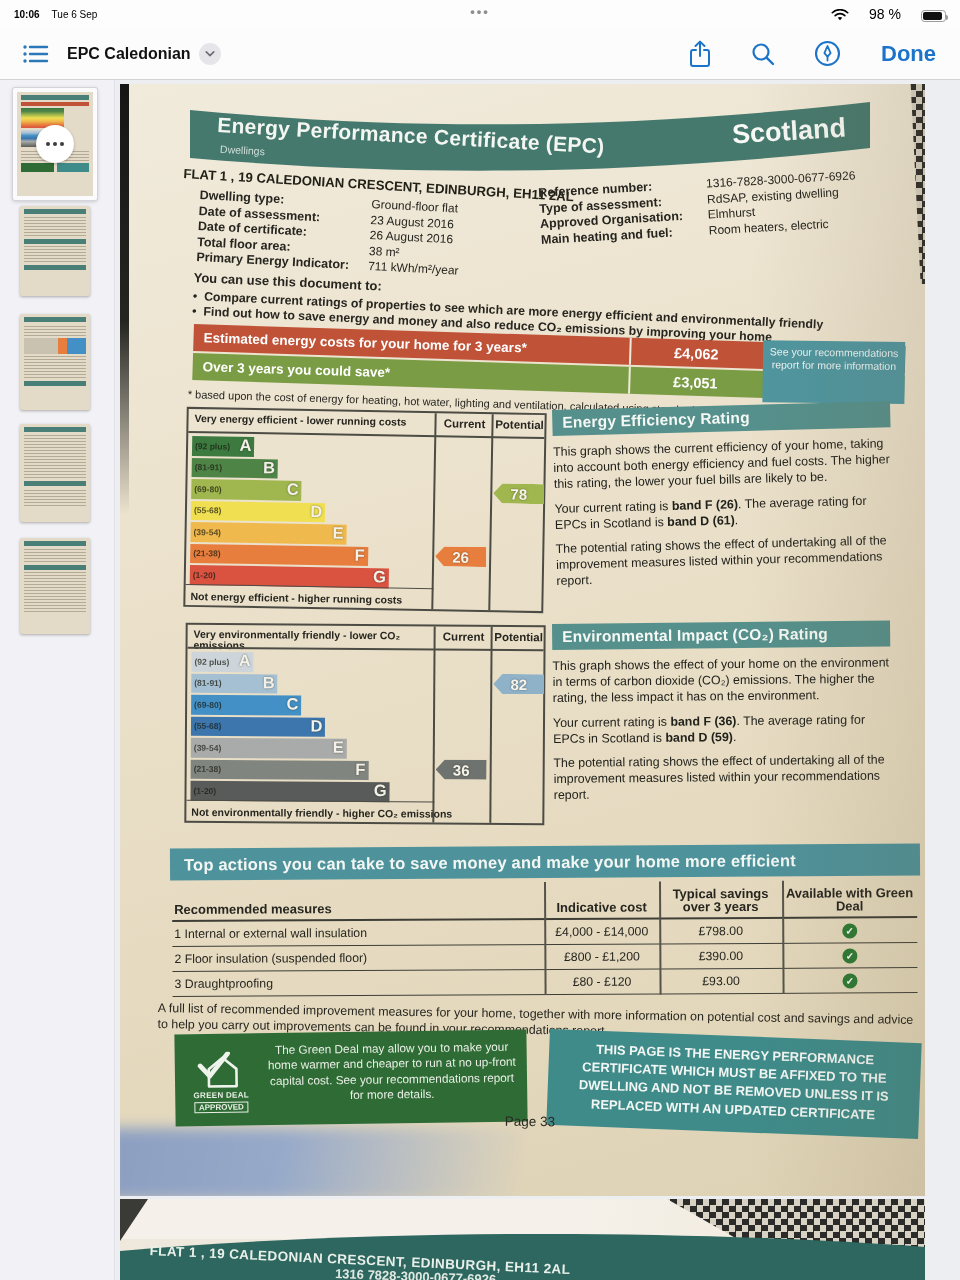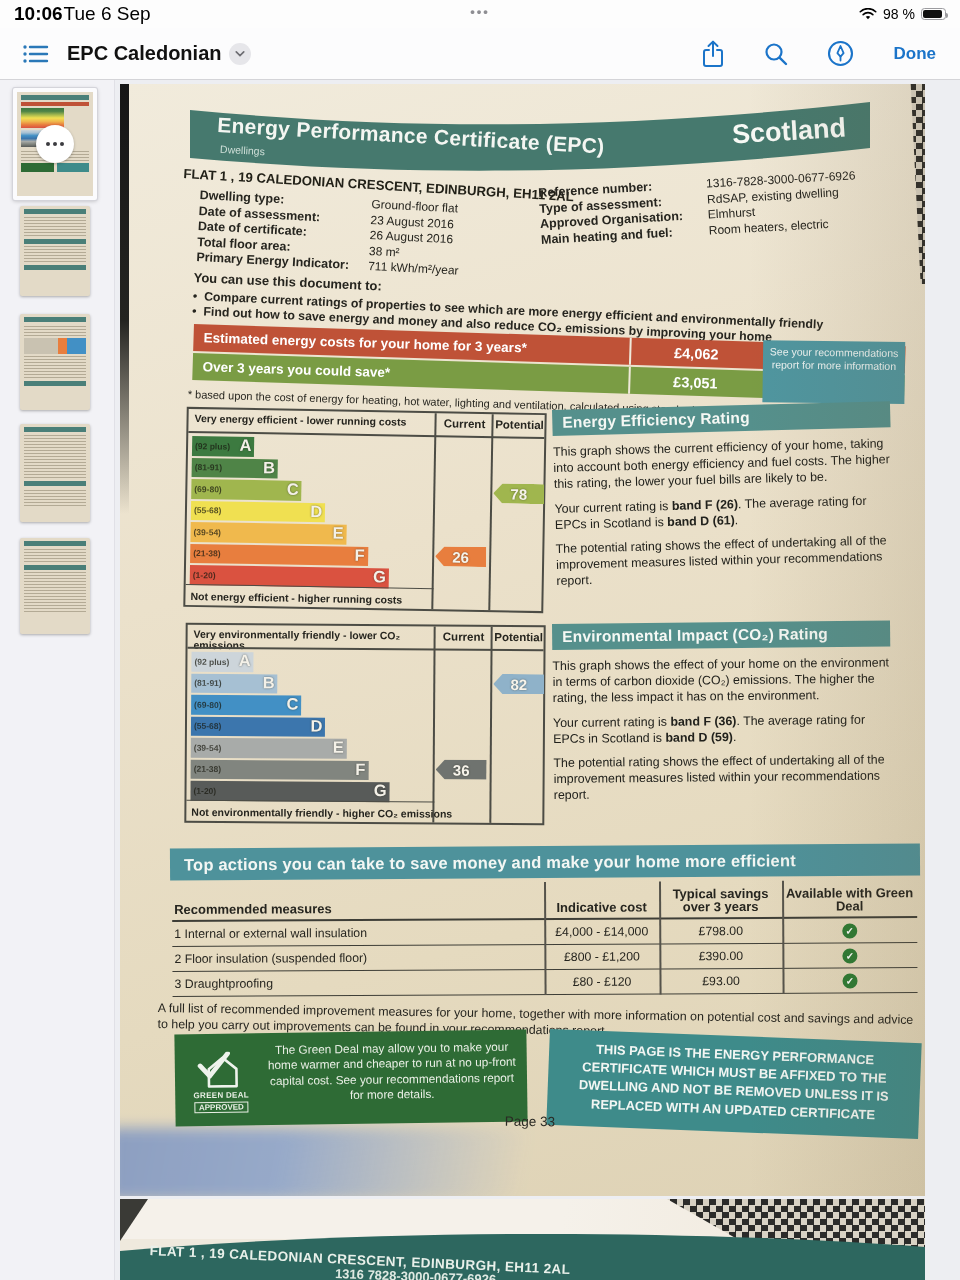--- a/index.html
+++ b/index.html
@@ -2,38 +2,38 @@
 <html><head>
 <meta charset="utf-8">
 <style>
   html,body{margin:0;padding:0;background:#000;}
   .screen{position:relative;width:960px;height:1280px;background:#fff;overflow:hidden;
     font-family:"Liberation Sans",sans-serif;-webkit-font-smoothing:antialiased;}
 
   
   .status-bar{position:absolute;left:0;top:0;width:960px;height:28px;background:#fdfdfd;
     display:flex;align-items:center;justify-content:space-between;padding:0 14px;box-sizing:border-box;}
-  .sb-left{font-size:19px;color:#000;display:flex;gap:1px;align-items:center;}
+  .sb-left{font-size:10px;color:#000;display:flex;gap:12px;align-items:center;}
   .sb-time{font-weight:bold;}
   .sb-center{position:absolute;left:0;right:0;top:4px;text-align:center;color:#8e8e93;
     font-size:13px;font-weight:bold;letter-spacing:2px;}
-  .sb-right{display:flex;align-items:center;gap:6px;font-size:14px;color:#000;}
+  .sb-right{display:flex;align-items:flex-end;gap:20px;font-size:14px;color:#000;}
   .battery{width:25px;height:12px;border:1px solid #9b9b9f;border-radius:3.5px;position:relative;padding:1px;box-sizing:border-box;}
   .battery i{display:block;height:100%;width:92%;background:#111;border-radius:2px;}
   .battery::after{content:"";position:absolute;right:-3px;top:3.5px;width:2px;height:5px;background:#9b9b9f;border-radius:0 2px 2px 0;}
 
   
   .navbar{position:absolute;left:0;top:28px;width:960px;height:52px;background:#fcfcfd;
     border-bottom:1px solid #d4d4d8;display:flex;align-items:center;padding:0 18px;box-sizing:border-box;}
   .icon-btn{background:none;border:none;padding:4px;cursor:pointer;display:flex;align-items:center;}
   .nav-title{display:flex;align-items:center;gap:8px;margin-left:14px;}
-  .nav-title b{font-size:20px;color:#111;}
+  .nav-title b{font-size:16px;color:#111;}
   .chev-circle{width:22px;height:22px;border-radius:50%;background:#e6e6ea;display:flex;align-items:center;justify-content:center;border:none;cursor:pointer;}
   .nav-right{margin-left:auto;display:flex;align-items:center;gap:30px;}
-  .done-btn{background:none;border:none;color:#1b74c9;font-size:17px;font-weight:bold;cursor:pointer;font-family:inherit;}
+  .done-btn{background:none;border:none;color:#1b74c9;font-size:22px;font-weight:bold;cursor:pointer;font-family:inherit;}
 
   
   .content{position:absolute;left:0;top:80px;width:960px;height:1200px;background:#edeef2;}
 
   
   .sidebar{position:absolute;left:0;top:0;width:114px;height:100%;background:#f2f2f6;border-right:1px solid #e0e0e6;}
   .thumb{position:absolute;left:20px;width:70px;background:#e3dac7;border-radius:2px;overflow:hidden;
     box-shadow:0 1px 3px rgba(0,0,0,.3);cursor:pointer;}
   .thumb.sel{left:13px;width:76px;border:4px solid #fbfbfd;box-shadow:0 0 0 1px #d4d4da,0 1px 4px rgba(0,0,0,.25);}
   .tb{height:5px;background:#4a7f78;margin:3px 4px 2px;}

